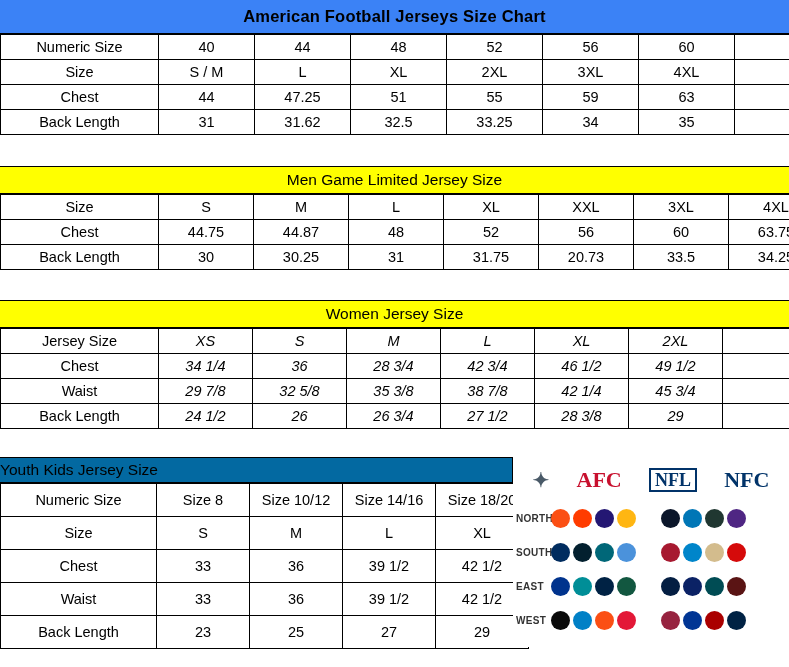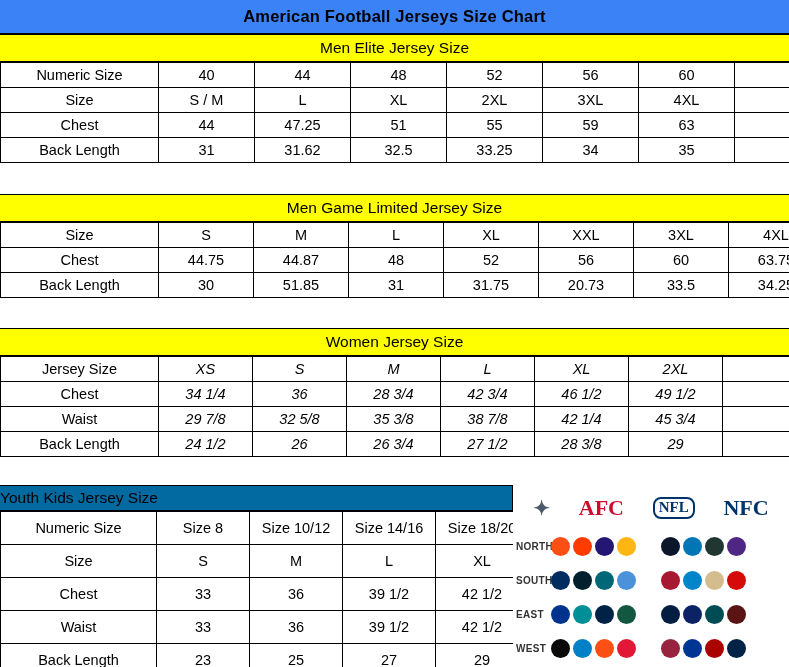--- a/index.html
+++ b/index.html
@@ -135,23 +135,23 @@
     box-sizing: border-box;
   }
   .conf-logo {
     font-weight: bold;
     font-size: 22px;
     color: #c8102e;
     font-family: "Liberation Serif", serif;
   }
   .conf-logo.nfl {
     color: #013369;
-    font-size: 15px;
+    font-size: 18px;
     border: 2px solid #013369;
-    border-radius: 8px;
+    border-radius: 0;
     padding: 1px 4px;
     line-height: 1.05;
   }
   .conf-logo.nfc {
     color: #013369;
   }
   .conf-logo.star {
     color: #4a5a68;
     font-size: 20px;
   }
@@ -185,23 +185,20 @@
 </style>
 </head>
 <body>
 
 <div class="page">
 
   <div class="title-bar">
     <span class="title-text">American Football Jerseys Size Chart</span>
   </div>
 
-  <div class="section-head">
-    <span>Men Elite Jersey Size</span>
-  </div>
   <table class="grid">
     <tbody>
         <tr>
       <td class="w-label">Numeric Size</td>
       <td class="w-col">40</td>
       <td class="w-col">44</td>
       <td class="w-col">48</td>
       <td class="w-col">52</td>
       <td class="w-col">56</td>
       <td class="w-col">60</td>
@@ -264,21 +261,21 @@
       <td class="g-col">44.87</td>
       <td class="g-col">48</td>
       <td class="g-col">52</td>
       <td class="g-col">56</td>
       <td class="g-col">60</td>
       <td class="g-col">63.75</td>
     </tr>
     <tr>
       <td class="g-label">Back Length</td>
       <td class="g-col">30</td>
-      <td class="g-col">51.85</td>
+      <td class="g-col">30.25</td>
       <td class="g-col">31</td>
       <td class="g-col">31.75</td>
       <td class="g-col">20.73</td>
       <td class="g-col">33.5</td>
       <td class="g-col">34.25</td>
     </tr>
   </tbody>
     </table>
 
   <div style="height:30px;background:#fff"></div>

